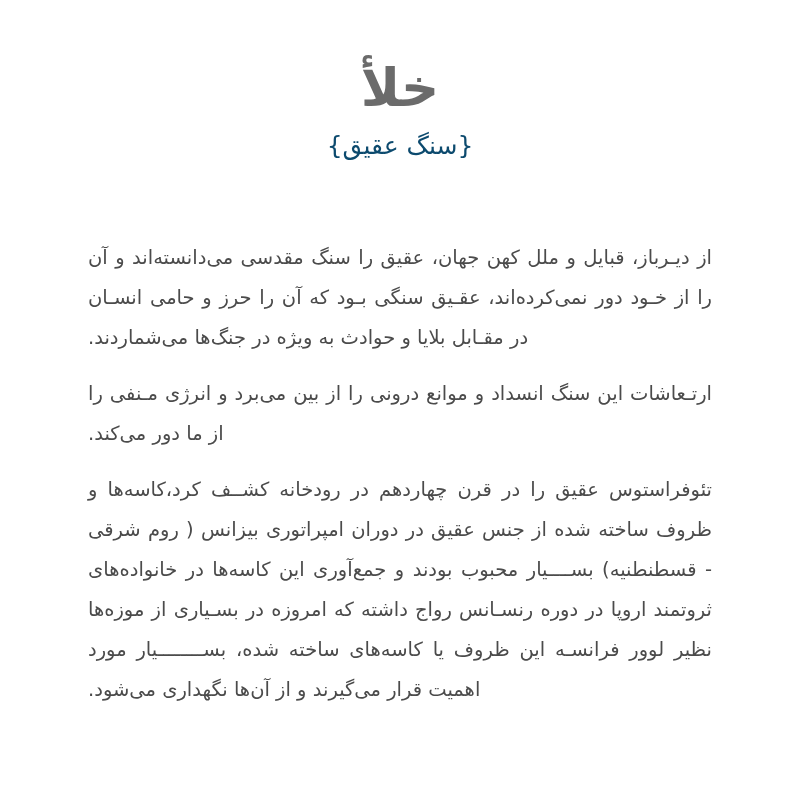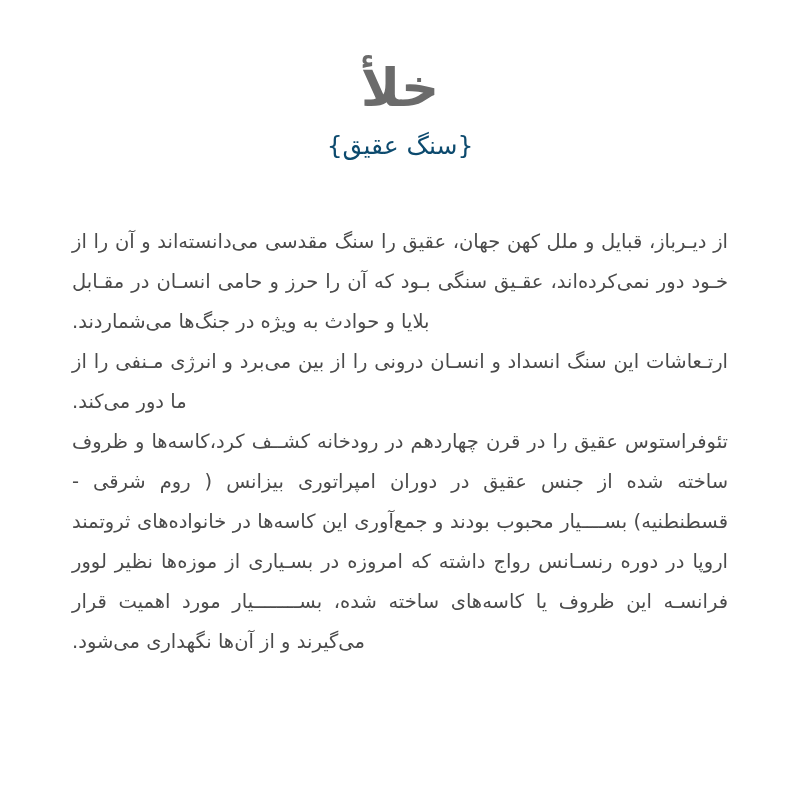--- a/index.html
+++ b/index.html
@@ -66,21 +66,21 @@
     direction: rtl;
     text-align: justify;
     text-align-last: left;
     text-justify: inter-word;
     color: #4b4b4b;
     font-size: 19.5px;
     line-height: 40px;
   }
 
   .para {
-    margin: 0;
+    margin: 16px;
     direction: rtl;
     text-align: justify;
     text-align-last: left;
     unicode-bidi: plaintext;
   }
 
   
   .para + .para {
     margin-top: 0;
   }
@@ -90,17 +90,17 @@
 
 <div class="page">
 
   <header class="masthead">
     <h1 class="doc-title">خلأ</h1>
     <div class="doc-subtitle">{سنگ عقیق}</div>
   </header>
 
   <main class="body-copy">
     <p class="para">از دیـرباز، قبایل و ملل کهن جهان، عقیق را سنگ مقدسی می‌دانسته‌اند و آن را از خـود دور نمی‌کرده‌اند، عقـیق سنگی بـود که آن را حرز و حامی انسـان در مقـابل بلایا و حوادث به ویژه در جنگ‌ها می‌شماردند.</p>
-    <p class="para">ارتـعاشات این سنگ انسداد و انسـان درونی را از بین می‌برد و انرژی مـنفی را از ما دور می‌کند.</p>
+    <p class="para">ارتـعاشات این سنگ انسداد و موانع درونی را از بین می‌برد و انرژی مـنفی را از ما دور می‌کند.</p>
     <p class="para">تئوفراستوس عقیق را در قرن چهاردهم در رودخانه کشــف کرد،کاسه‌ها و ظروف ساخته شده از جنس عقیق در دوران امپراتوری بیزانس ( روم شرقی - قسطنطنیه) بســــیار محبوب بودند و جمع‌آوری این کاسه‌ها در خانواده‌های ثروتمند اروپا در دوره رنسـانس رواج داشته که امروزه در بسـیاری از موزه‌ها نظیر لوور فرانسـه این ظروف یا کاسه‌های ساخته شده، بســــــــیار مورد اهمیت قرار می‌گیرند و از آن‌ها نگهداری می‌شود.</p>
   </main>
 
 </div>
 
 </body></html>

